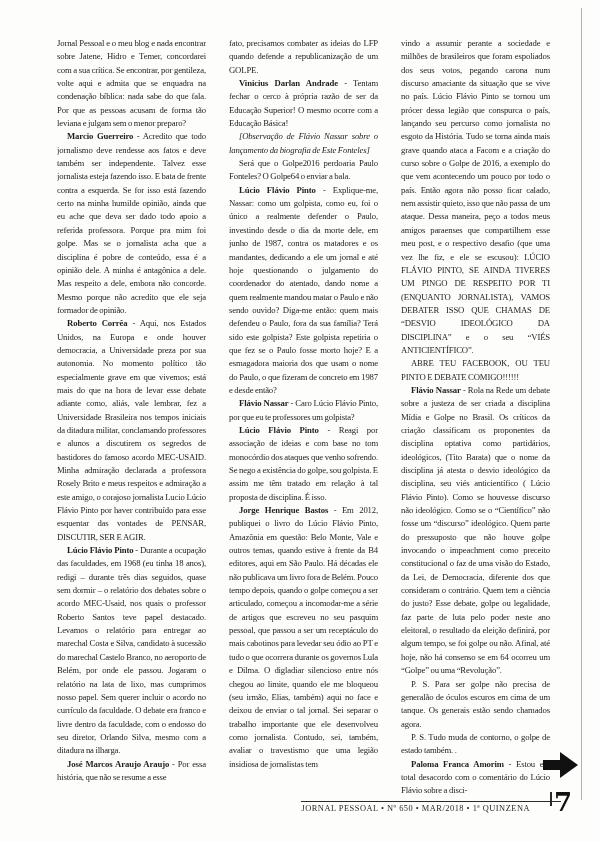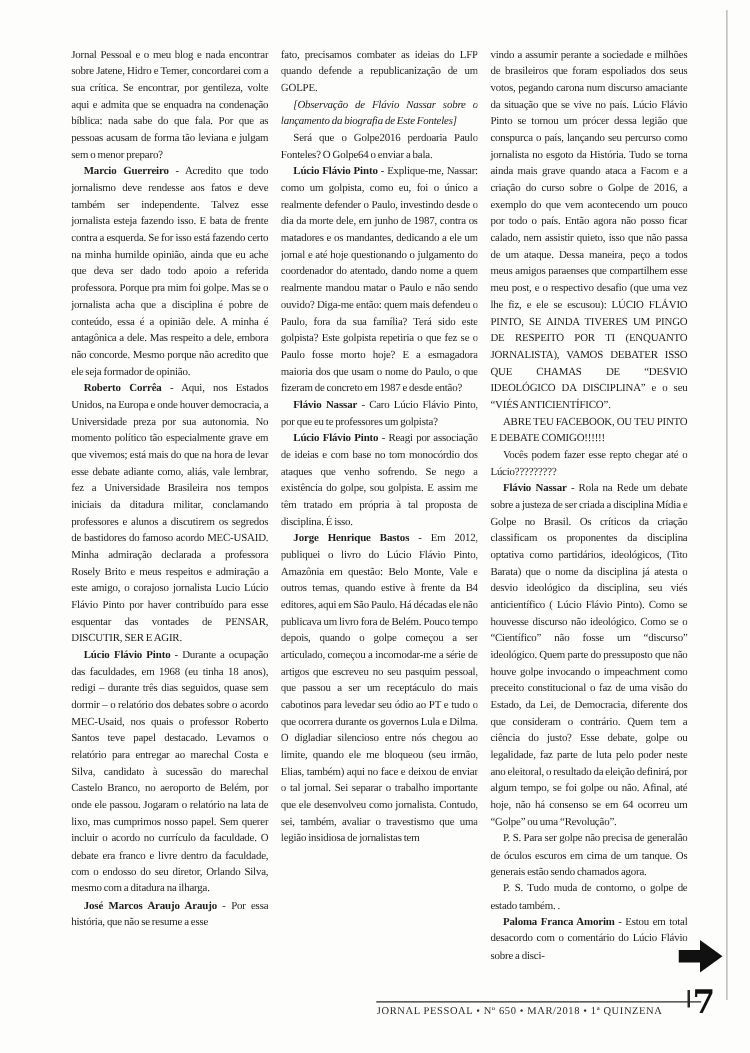--- a/index.html
+++ b/index.html
@@ -15,21 +15,21 @@
     color: #1e1e1e;
     overflow: hidden;
   }
   .page-columns {
     position: absolute;
     left: 57px;
     top: 37px;
     width: 493px;
     height: 760px;
     display: flex;
-    gap: 10px;
+    gap: 23px;
     overflow: hidden;
   }
   .col {
     flex: 1 1 0;
     overflow: hidden;
     height: 760px;
   }
   .col p {
     margin: 0;
     font-size: 8.7px;
@@ -126,31 +126,31 @@
 <div class="page-columns" id="columns">
     <div class="col">
       <p class="cont"><span>Jornal Pessoal e o meu blog e nada encontrar sobre Jatene, Hidro e Temer, concordarei com a sua crítica. Se encontrar, por gentileza, volte aqui e admita que se enquadra na condenação bíblica: nada sabe do que fala. Por que as pessoas acusam de forma tão leviana e julgam sem o menor preparo?</span></p>
       <p><b>Marcio Guerreiro</b><span> - Acredito que todo jornalismo deve rendesse aos fatos e deve também ser independente. Talvez esse jornalista esteja fazendo isso. E bata de frente contra a esquerda. Se for isso está fazendo certo na minha humilde opinião, ainda que eu ache que deva ser dado todo apoio a referida professora. Porque pra mim foi golpe. Mas se o jornalista acha que a disciplina é pobre de conteúdo, essa é a opinião dele. A minha é antagônica a dele. Mas respeito a dele, embora não concorde. Mesmo porque não acredito que ele seja formador de opinião.</span></p>
       <p><b>Roberto Corrêa</b><span> - Aqui, nos Estados Unidos, na Europa e onde houver democracia, a Universidade preza por sua autonomia. No momento político tão especialmente grave em que vivemos; está mais do que na hora de levar esse debate adiante como, aliás, vale lembrar, fez a Universidade Brasileira nos tempos iniciais da ditadura militar, conclamando professores e alunos a discutirem os segredos de bastidores do famoso acordo MEC-USAID. Minha admiração declarada a professora Rosely Brito e meus respeitos e admiração a este amigo, o corajoso jornalista Lucio Lúcio Flávio Pinto por haver contribuído para esse esquentar das vontades de PENSAR, DISCUTIR, SER E AGIR.</span></p>
       <p><b>Lúcio Flávio Pinto</b><span> - Durante a ocupação das faculdades, em 1968 (eu tinha 18 anos), redigi – durante três dias seguidos, quase sem dormir – o relatório dos debates sobre o acordo MEC-Usaid, nos quais o professor Roberto Santos teve papel destacado. Levamos o relatório para entregar ao marechal Costa e Silva, candidato à sucessão do marechal Castelo Branco, no aeroporto de Belém, por onde ele passou. Jogaram o relatório na lata de lixo, mas cumprimos nosso papel. Sem querer incluir o acordo no currículo da faculdade. O debate era franco e livre dentro da faculdade, com o endosso do seu diretor, Orlando Silva, mesmo com a ditadura na ilharga.</span></p>
       <p><b>José Marcos Araujo Araujo</b><span> - Por essa história, que não se resume a esse</span></p>
     </div>
     <div class="col">
       <p class="cont"><span>fato, precisamos combater as ideias do LFP quando defende a republicanização de um GOLPE.</span></p>
+      <p><b>Vinicius Darlan Andrade</b><span> - Tentam fechar o cerco à própria razão de ser da Educação Superior! O mesmo ocorre com a Educação Básica!</span></p>
       <p class="obs"><span>[Observação de Flávio Nassar sobre o lançamento da biografia de Este Fonteles]</span></p>
       <p><span>Será que o Golpe2016 perdoaria Paulo Fonteles? O Golpe64 o enviar a bala.</span></p>
       <p><b>Lúcio Flávio Pinto</b><span> - Explique-me, Nassar: como um golpista, como eu, foi o único a realmente defender o Paulo, investindo desde o dia da morte dele, em junho de 1987, contra os matadores e os mandantes, dedicando a ele um jornal e até hoje questionando o julgamento do coordenador do atentado, dando nome a quem realmente mandou matar o Paulo e não sendo ouvido? Diga-me então: quem mais defendeu o Paulo, fora da sua família? Terá sido este golpista? Este golpista repetiria o que fez se o Paulo fosse morto hoje? E a esmagadora maioria dos que usam o nome do Paulo, o que fizeram de concreto em 1987 e desde então?</span></p>
       <p><b>Flávio Nassar</b><span> - Caro Lúcio Flávio Pinto, por que eu te professores um golpista?</span></p>
-      <p><b>Lúcio Flávio Pinto</b><span> - Reagi por associação de ideias e com base no tom monocórdio dos ataques que venho sofrendo. Se nego a existência do golpe, sou golpista. E assim me têm tratado em própria à tal proposta de disciplina. É isso.</span></p>
+      <p><b>Lúcio Flávio Pinto</b><span> - Reagi por associação de ideias e com base no tom monocórdio dos ataques que venho sofrendo. Se nego a existência do golpe, sou golpista. E assim me têm tratado em relação à tal proposta de disciplina. É isso.</span></p>
       <p><b>Jorge Henrique Bastos</b><span> - Em 2012, publiquei o livro do Lúcio Flávio Pinto, Amazônia em questão: Belo Monte, Vale e outros temas, quando estive à frente da B4 editores, aqui em São Paulo. Há décadas ele não publicava um livro fora de Belém. Pouco tempo depois, quando o golpe começou a ser articulado, começou a incomodar-me a série de artigos que escreveu no seu pasquim pessoal, que passou a ser um receptáculo do mais cabotinos para levedar seu ódio ao PT e tudo o que ocorrera durante os governos Lula e Dilma. O digladiar silencioso entre nós chegou ao limite, quando ele me bloqueou (seu irmão, Elias, também) aqui no face e deixou de enviar o tal jornal. Sei separar o trabalho importante que ele desenvolveu como jornalista. Contudo, sei, também, avaliar o travestismo que uma legião insidiosa de jornalistas tem</span></p>
     </div>
     <div class="col">
       <p class="cont"><span>vindo a assumir perante a sociedade e milhões de brasileiros que foram espoliados dos seus votos, pegando carona num discurso amaciante da situação que se vive no país. Lúcio Flávio Pinto se tornou um prócer dessa legião que conspurca o país, lançando seu percurso como jornalista no esgoto da História. Tudo se torna ainda mais grave quando ataca a Facom e a criação do curso sobre o Golpe de 2016, a exemplo do que vem acontecendo um pouco por todo o país. Então agora não posso ficar calado, nem assistir quieto, isso que não passa de um ataque. Dessa maneira, peço a todos meus amigos paraenses que compartilhem esse meu post, e o respectivo desafio (que uma vez lhe fiz, e ele se escusou): LÚCIO FLÁVIO PINTO, SE AINDA TIVERES UM PINGO DE RESPEITO POR TI (ENQUANTO JORNALISTA), VAMOS DEBATER ISSO QUE CHAMAS DE “DESVIO IDEOLÓGICO DA DISCIPLINA” e o seu “VIÉS ANTICIENTÍFICO”.</span></p>
       <p><span>ABRE TEU FACEBOOK, OU TEU PINTO E DEBATE COMIGO!!!!!!</span></p>
-      <p><span>Vocês podem fazer esse repto chegar até o Lúcio?????????</span></p>
       <p><b>Flávio Nassar</b><span> - Rola na Rede um debate sobre a justeza de ser criada a disciplina Mídia e Golpe no Brasil. Os críticos da criação classificam os proponentes da disciplina optativa como partidários, ideológicos, (Tito Barata) que o nome da disciplina já atesta o desvio ideológico da disciplina, seu viés anticientífico ( Lúcio Flávio Pinto). Como se houvesse discurso não ideológico. Como se o “Científico” não fosse um “discurso” ideológico. Quem parte do pressuposto que não houve golpe invocando o impeachment como preceito constitucional o faz de uma visão do Estado, da Lei, de Democracia, diferente dos que consideram o contrário. Quem tem a ciência do justo? Esse debate, golpe ou legalidade, faz parte de luta pelo poder neste ano eleitoral, o resultado da eleição definirá, por algum tempo, se foi golpe ou não. Afinal, até hoje, não há consenso se em 64 ocorreu um “Golpe” ou uma “Revolução”.</span></p>
       <p><span>P. S. Para ser golpe não precisa de generalão de óculos escuros em cima de um tanque. Os generais estão sendo chamados agora.</span></p>
       <p><span>P. S. Tudo muda de contorno, o golpe de estado também. .</span></p>
       <p><b>Paloma Franca Amorim</b><span> - Estou em total desacordo com o comentário do Lúcio Flávio sobre a disci-</span></p>
     </div>
   </div>
 
 <div class="right-rule"></div>
 
 <div class="cont-arrow">

